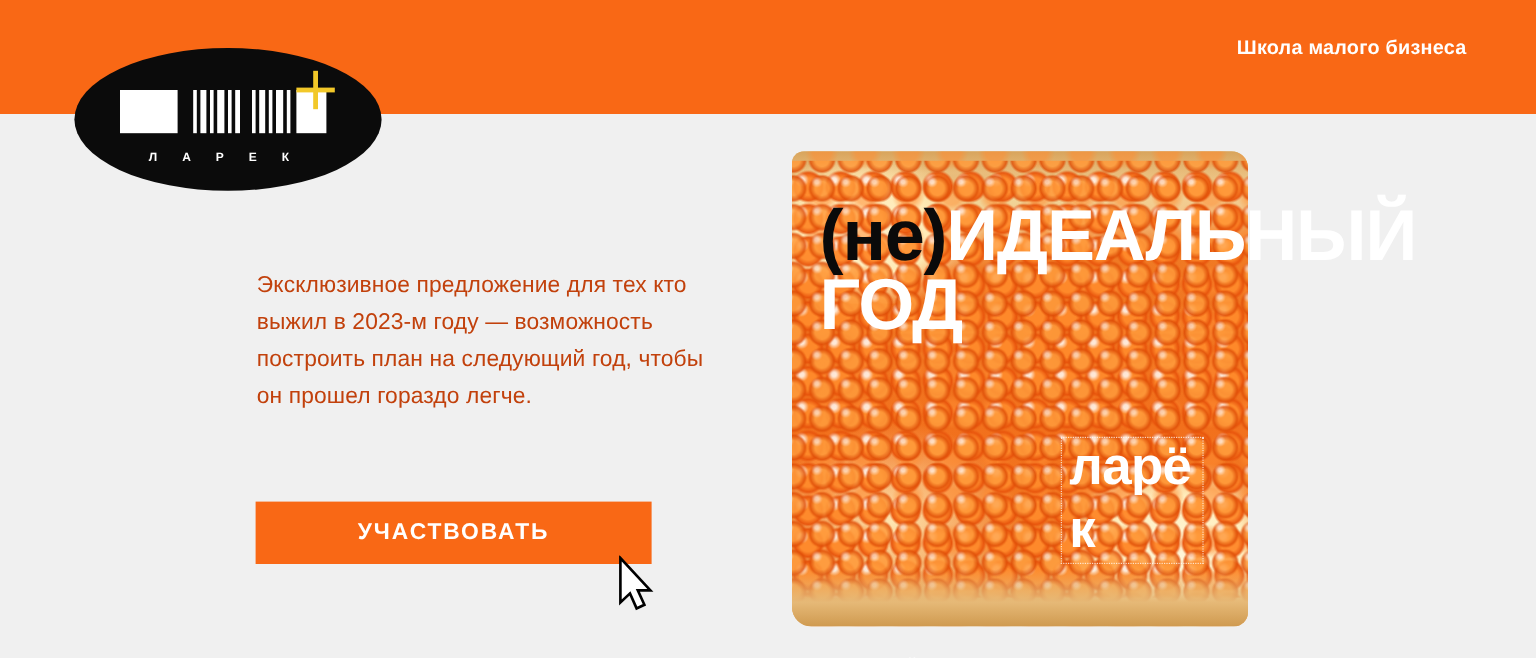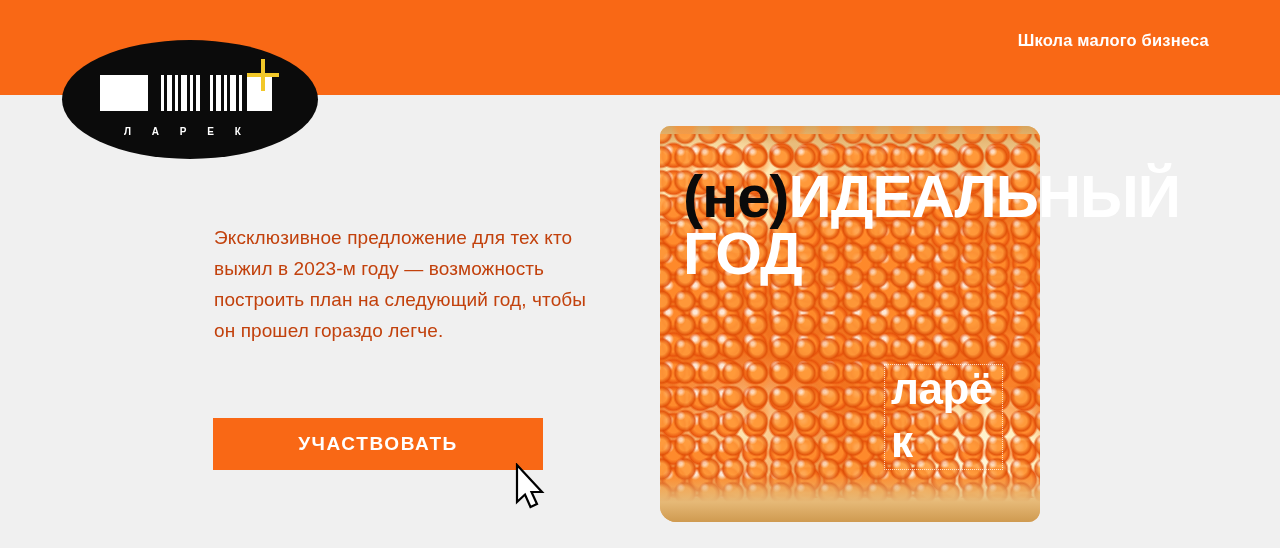--- a/index.html
+++ b/index.html
@@ -18,21 +18,21 @@
   
   .topbar {
     position: absolute;
     left: 0; top: 0;
     width: 1280px;
     height: 95px;
     background: #f96815;
   }
   .topbar-title {
     position: absolute;
-    right: 71px;
+    right: 58px;
     top: 31px;
     color: #ffffff;
     font-size: 16.5px;
     font-weight: bold;
     letter-spacing: 0.2px;
     white-space: nowrap;
   }
 
   
   .logo {

